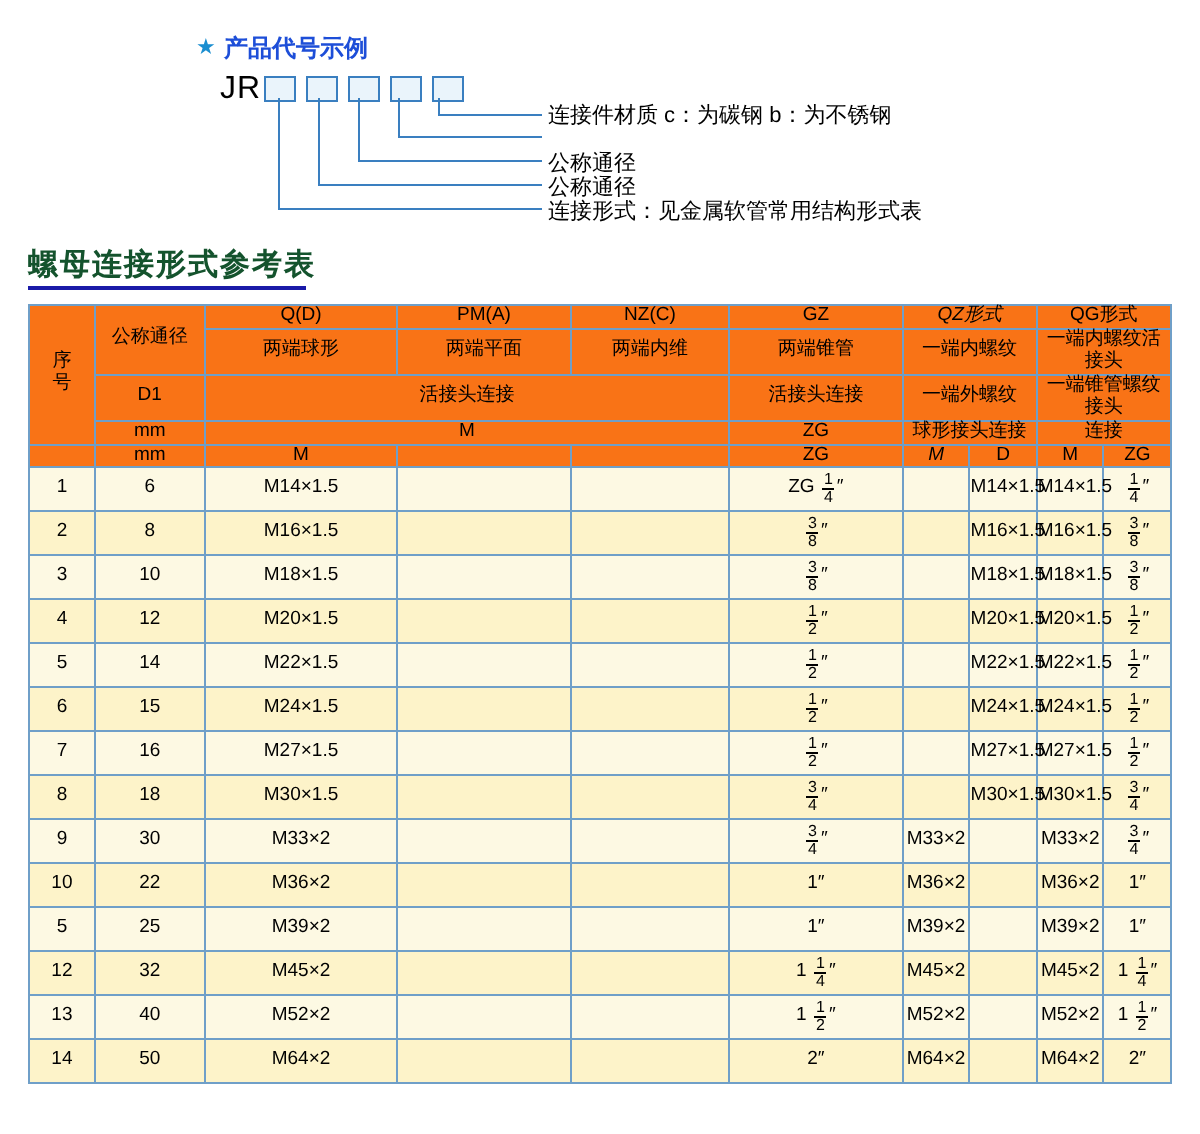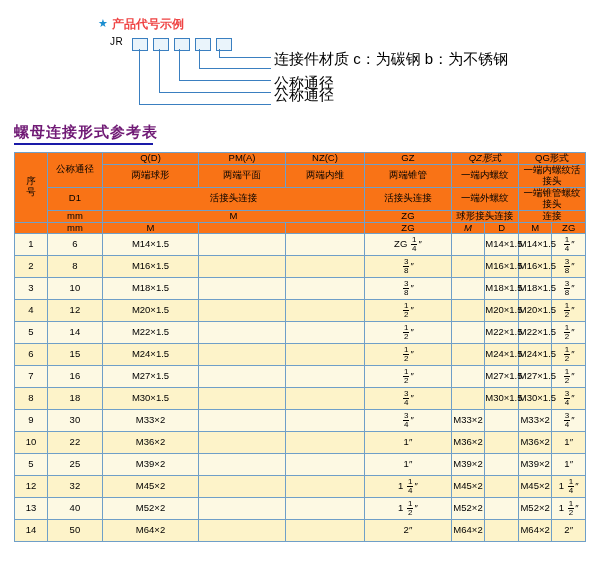--- a/index.html
+++ b/index.html
@@ -20,35 +20,35 @@
   .legend-block {
     position: relative;
     height: 112px;
   }
   .legend-title {
     position: absolute;
     left: 112px;
     top: 16px;
     font-size: 12px;
     font-weight: bold;
-    color: #ef4444;
+    color: #1d4ed8;
     white-space: nowrap;
   }
   .legend-star {
     position: absolute;
     left: 98px;
     top: 17px;
     font-size: 11px;
     color: #1b8ed0;
   }
   .code-label {
     position: absolute;
     left: 110px;
     top: 36px;
-    font-size: 10px;
+    font-size: 16px;
     color: #000;
     letter-spacing: .5px;
   }
   .code-boxes {
     position: absolute;
     left: 132px;
     top: 38px;
     display: flex;
     gap: 5px;
   }
@@ -65,33 +65,33 @@
     width: 1px;
     background: #3a7fc0;
   }
   .hline {
     position: absolute;
     height: 1px;
     background: #3a7fc0;
   }
   .legend-item {
     position: absolute;
-    font-size: 15px;
+    font-size: 11px;
     white-space: nowrap;
     color: #000;
   }
 
   
   .section-heading {
     position: absolute;
     left: 14px;
     top: 123px;
     font-size: 15px;
     font-weight: bold;
-    color: #701a75;
+    color: #14532d;
     letter-spacing: 1px;
   }
   .heading-underline {
     position: absolute;
     left: 14px;
     top: 143px;
     width: 139px;
     height: 2px;
     background: #1a1aa8;
   }
@@ -177,20 +177,21 @@
 
   <div class="hline" style="left:219px; top:57px;  width:52px;"></div>
   <div class="hline" style="left:199px; top:68px;  width:72px;"></div>
   <div class="hline" style="left:179px; top:80px;  width:92px;"></div>
   <div class="hline" style="left:159px; top:92px;  width:112px;"></div>
   <div class="hline" style="left:139px; top:104px; width:132px;"></div>
 
   <div class="legend-item" style="left:274px; top:50px;">连接件材质  c：为碳钢  b：为不锈钢</div>
   <div class="legend-item" style="left:274px; top:74px;">公称通径</div>
   <div class="legend-item" style="left:274px; top:86px;">公称通径</div>
+  <div class="legend-item" style="left:274px; top:98px;">连接形式：见金属软管常用结构形式表</div>
 </div>
 
 <div class="section-heading">螺母连接形式参考表</div>
 <div class="heading-underline"></div>
 
 <table class="spec">
   <thead>
     <tr>
       <td class="hdr-seq" rowspan="4">
         <span class="vert-seq">序<br>号</span>

